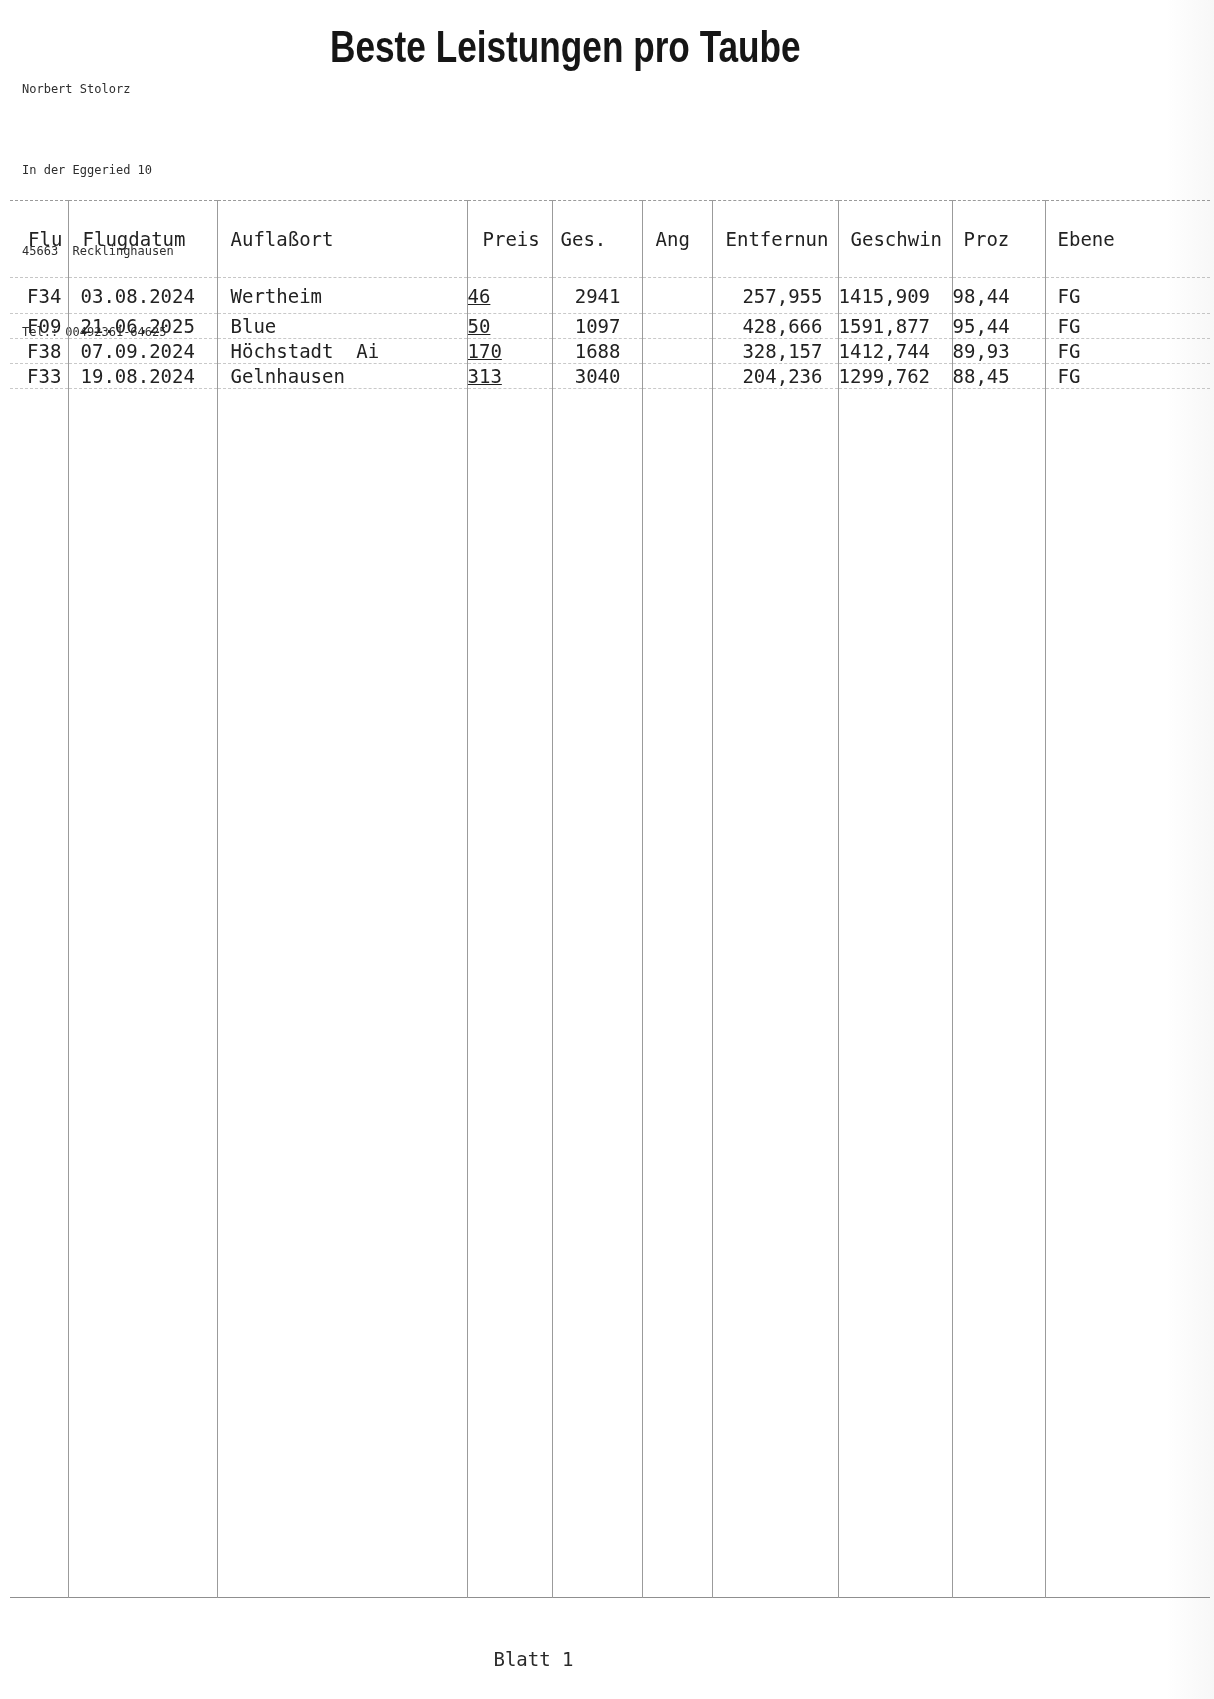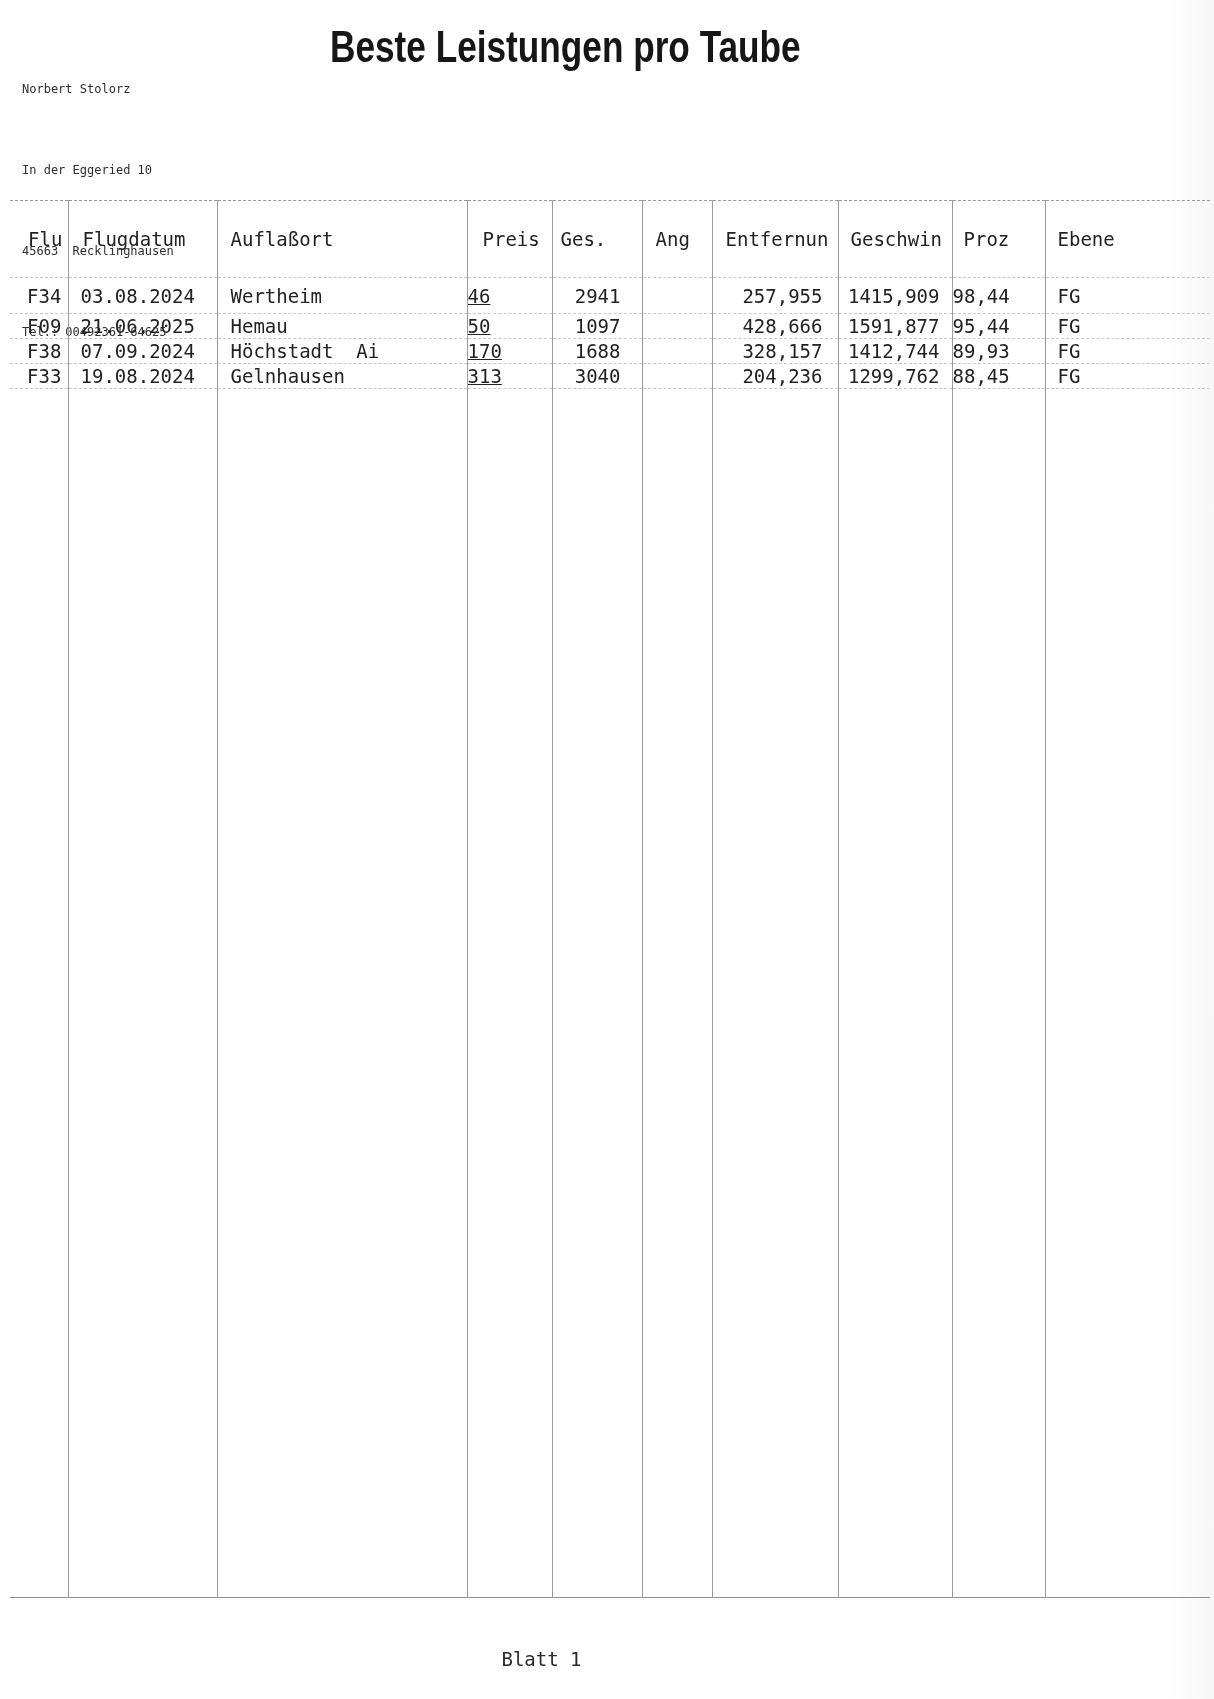--- a/index.html
+++ b/index.html
@@ -82,26 +82,26 @@
   .results thead th:nth-child(9)  { padding-left: 11px; }
   .results thead th:nth-child(10) { padding-left: 12px; }
 
   
   .results tbody td:nth-child(1)  { padding-left: 17px; }
   .results tbody td:nth-child(2)  { padding-left: 12px; }
   .results tbody td:nth-child(3)  { padding-left: 13px; }
   .results tbody td:nth-child(4)  { padding-right: 17px; text-decoration: underline; }
   .results tbody td:nth-child(5)  { text-align: right; padding-right: 21px; }
   .results tbody td:nth-child(7)  { text-align: right; padding-right: 15px; }
-  .results tbody td:nth-child(8)  { text-align: right; padding-right: 12px; }
+  .results tbody td:nth-child(8)  { text-align: left; padding-right: 12px; }
   .results tbody td:nth-child(9)  { padding-right: 12px; }
   .results tbody td:nth-child(10) { padding-left: 12px; }
 
   .footer {
-    position: absolute; left: 16px; top: 1648px; width: 1051px;
+    position: absolute; left: 8px; top: 1648px; width: 1051px;
     text-align: center;
     font-size: 19px; color: #2a2a2a;
   }
 </style>
 </head>
 <body>
 
 <div class="page">
 
   <div class="sender">
@@ -149,21 +149,21 @@
         <td>2941</td>
         <td></td>
         <td>257,955</td>
         <td>1415,909</td>
         <td>98,44</td>
         <td>FG</td>
       </tr>
       <tr class="data-row row-1">
         <td>F09</td>
         <td>21.06.2025</td>
-        <td>Hemau</td>
+        <td>Blue</td>
         <td>50</td>
         <td>1097</td>
         <td></td>
         <td>428,666</td>
         <td>1591,877</td>
         <td>95,44</td>
         <td>FG</td>
       </tr>
       <tr class="data-row row-2">
         <td>F38</td>

